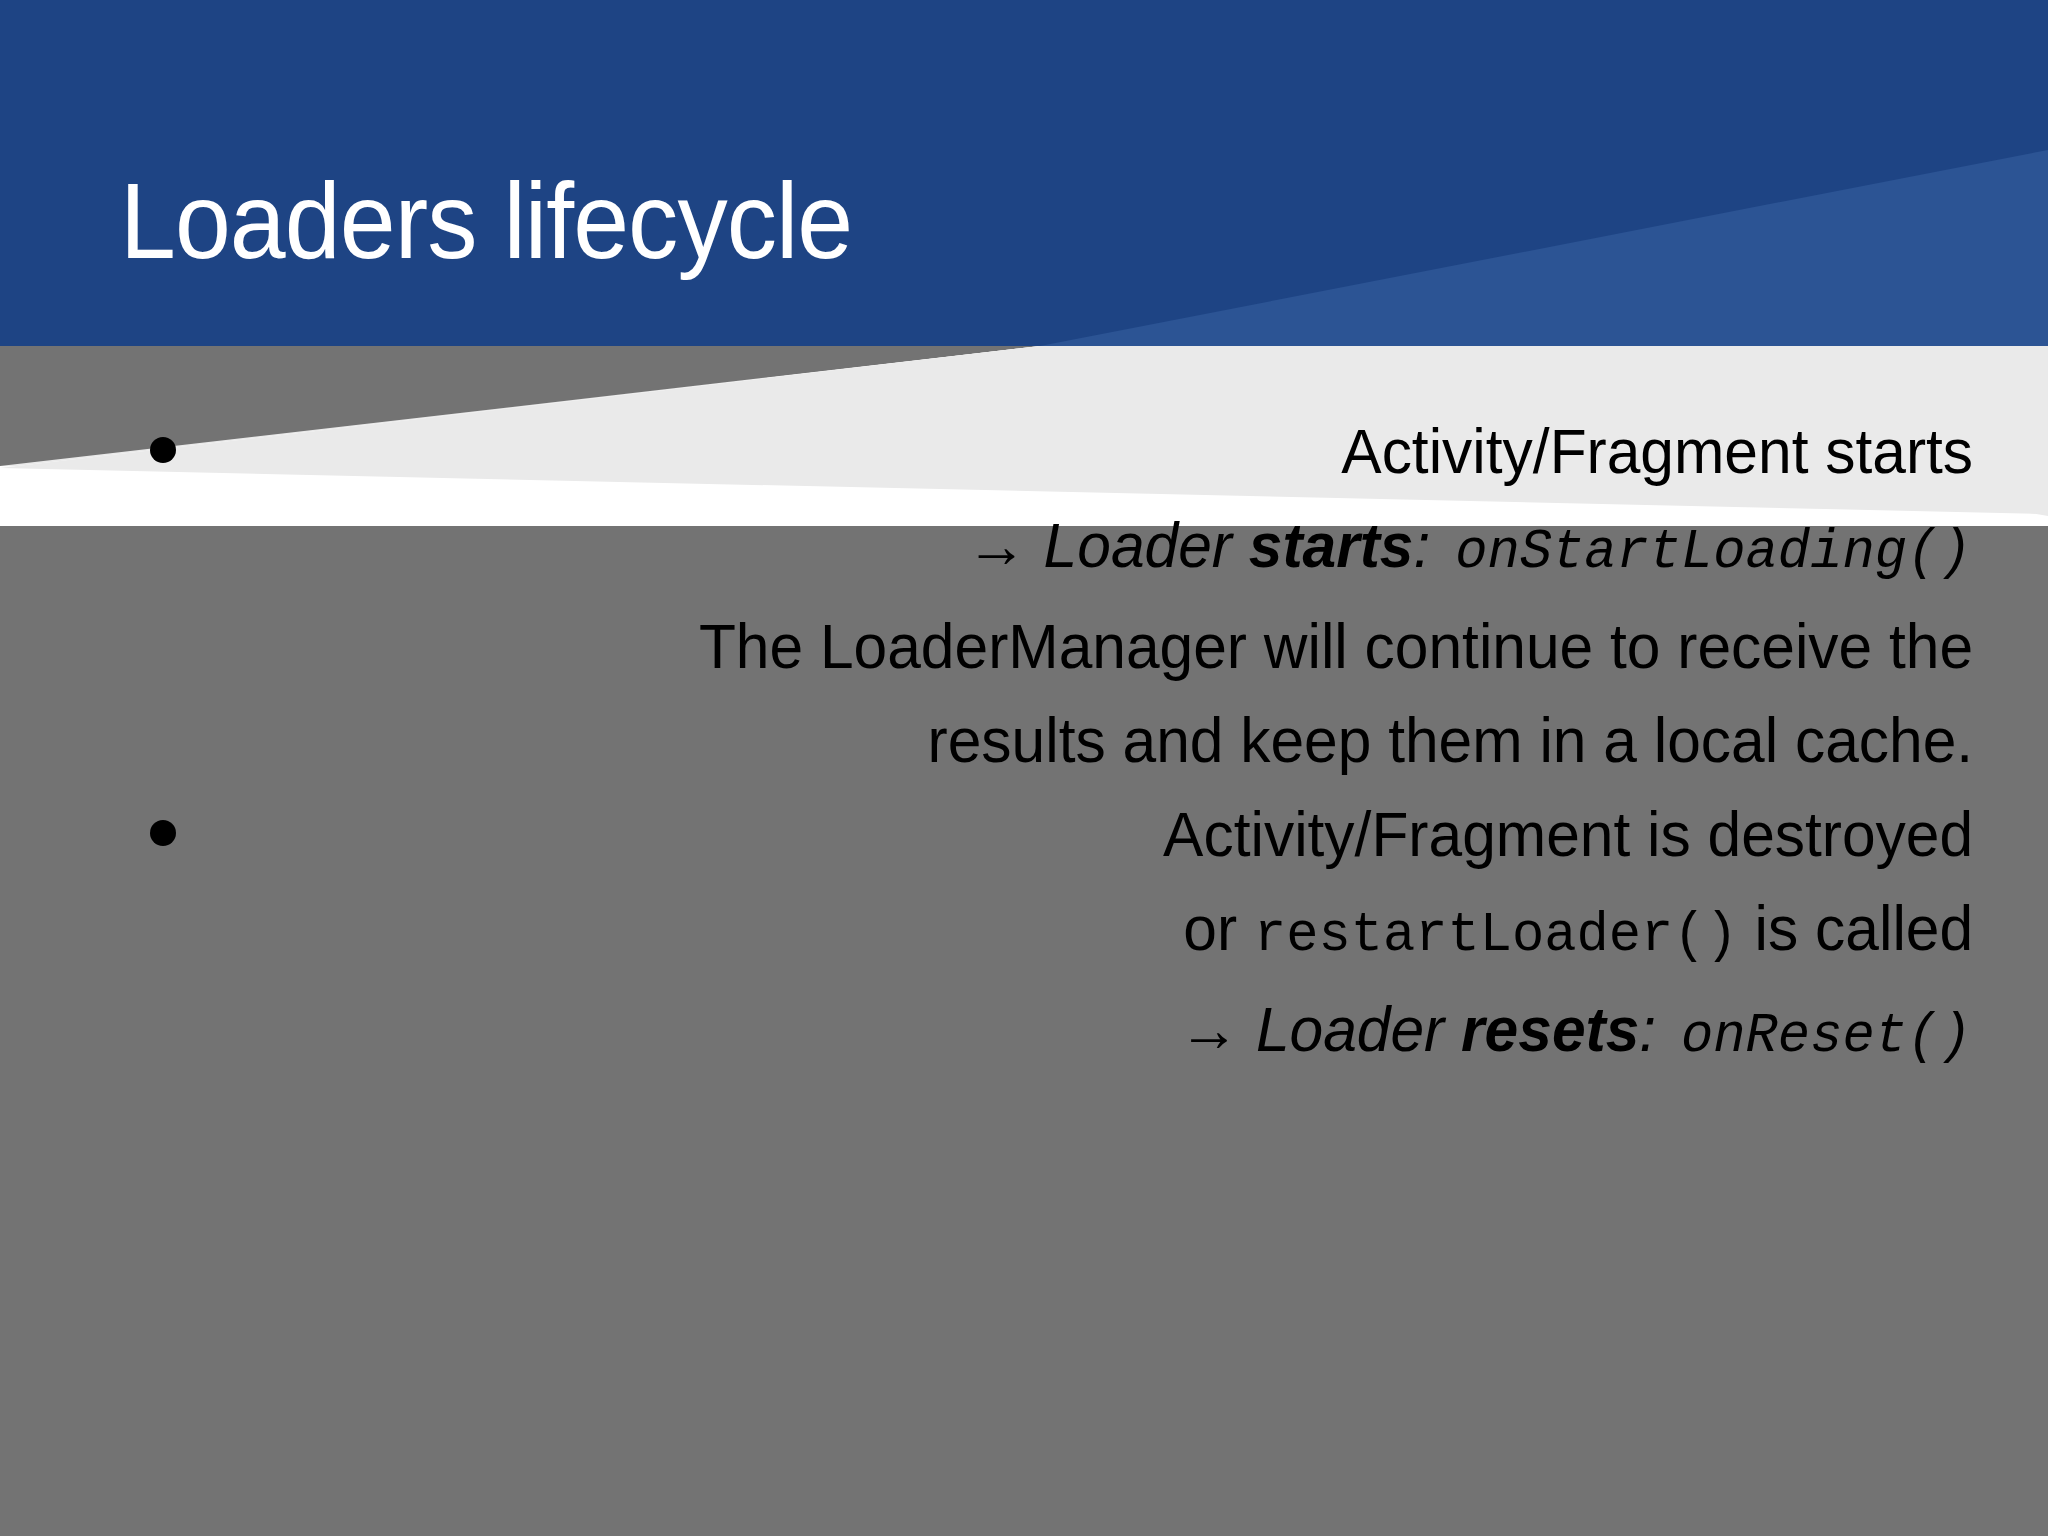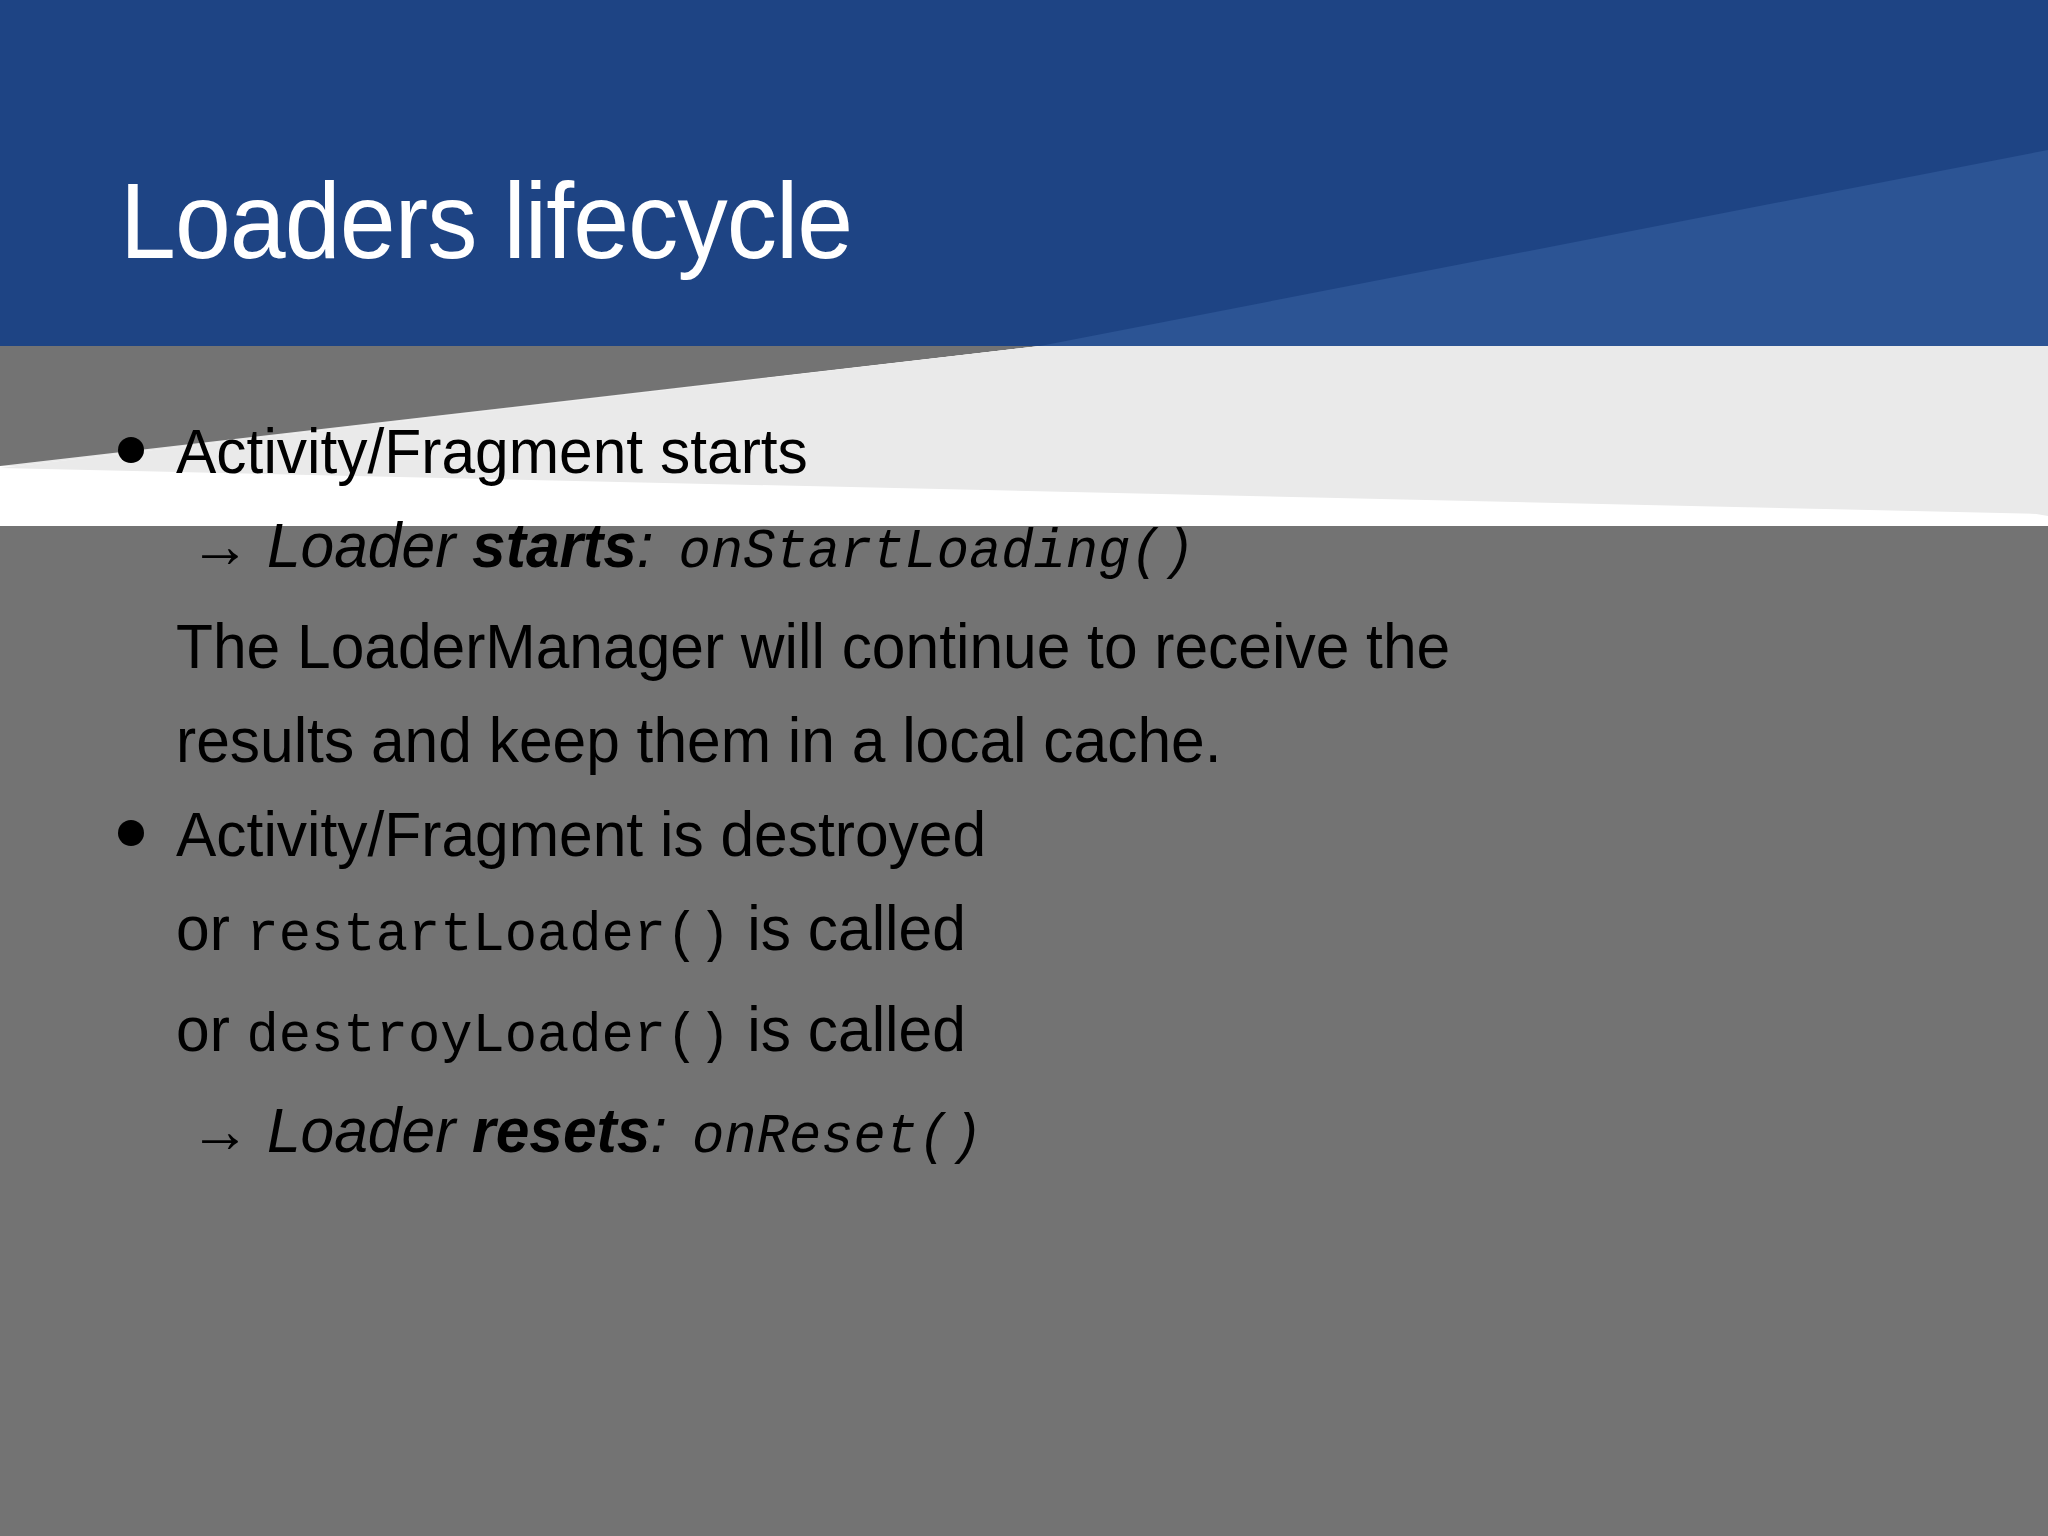--- a/index.html
+++ b/index.html
@@ -72,20 +72,21 @@
   }
 
   
   .body {
     position: absolute;
     left: 0;
     top: 404px;
     width: 2048px;
     z-index: 6;
     color: #000000;
+    text-align: right;
   }
 
   .bullet-block {
     position: relative;
     margin: 0;
     padding: 0;
   }
 
   .b-row {
     display: flex;
@@ -191,24 +192,20 @@
         </div>
         <div class="bullet-block">
           <div class="b-row">
             <span class="b-dot"></span>
             <span class="b-text"><span>Activity/Fragment is destroyed</span></span>
           </div>
           <div class="b-row b-cont">
             <span class="b-dot" style="visibility: hidden;"></span>
             <span class="b-text" style="padding-left: 0px;"><span>or </span><span class="mono">restartLoader()</span><span> is called</span></span>
           </div>
-          <div class="b-row b-cont">
-            <span class="b-dot" style="visibility: hidden;"></span>
-            <span class="b-text" style="padding-left: 0px;"><span>or </span><span class="mono">destroyLoader()</span><span> is called</span></span>
-          </div>
           <div class="b-row b-sub">
             <span class="b-dot" style="visibility: hidden;"></span>
             <span class="b-text" style="padding-left: 58px;"><span>→ Loader </span><span class="bold">resets</span><span>:</span><span class="gap-sm"></span><span class="mono">onReset()</span></span>
           </div>
         </div>
       </div>
   </div>
 
 </div>
 

